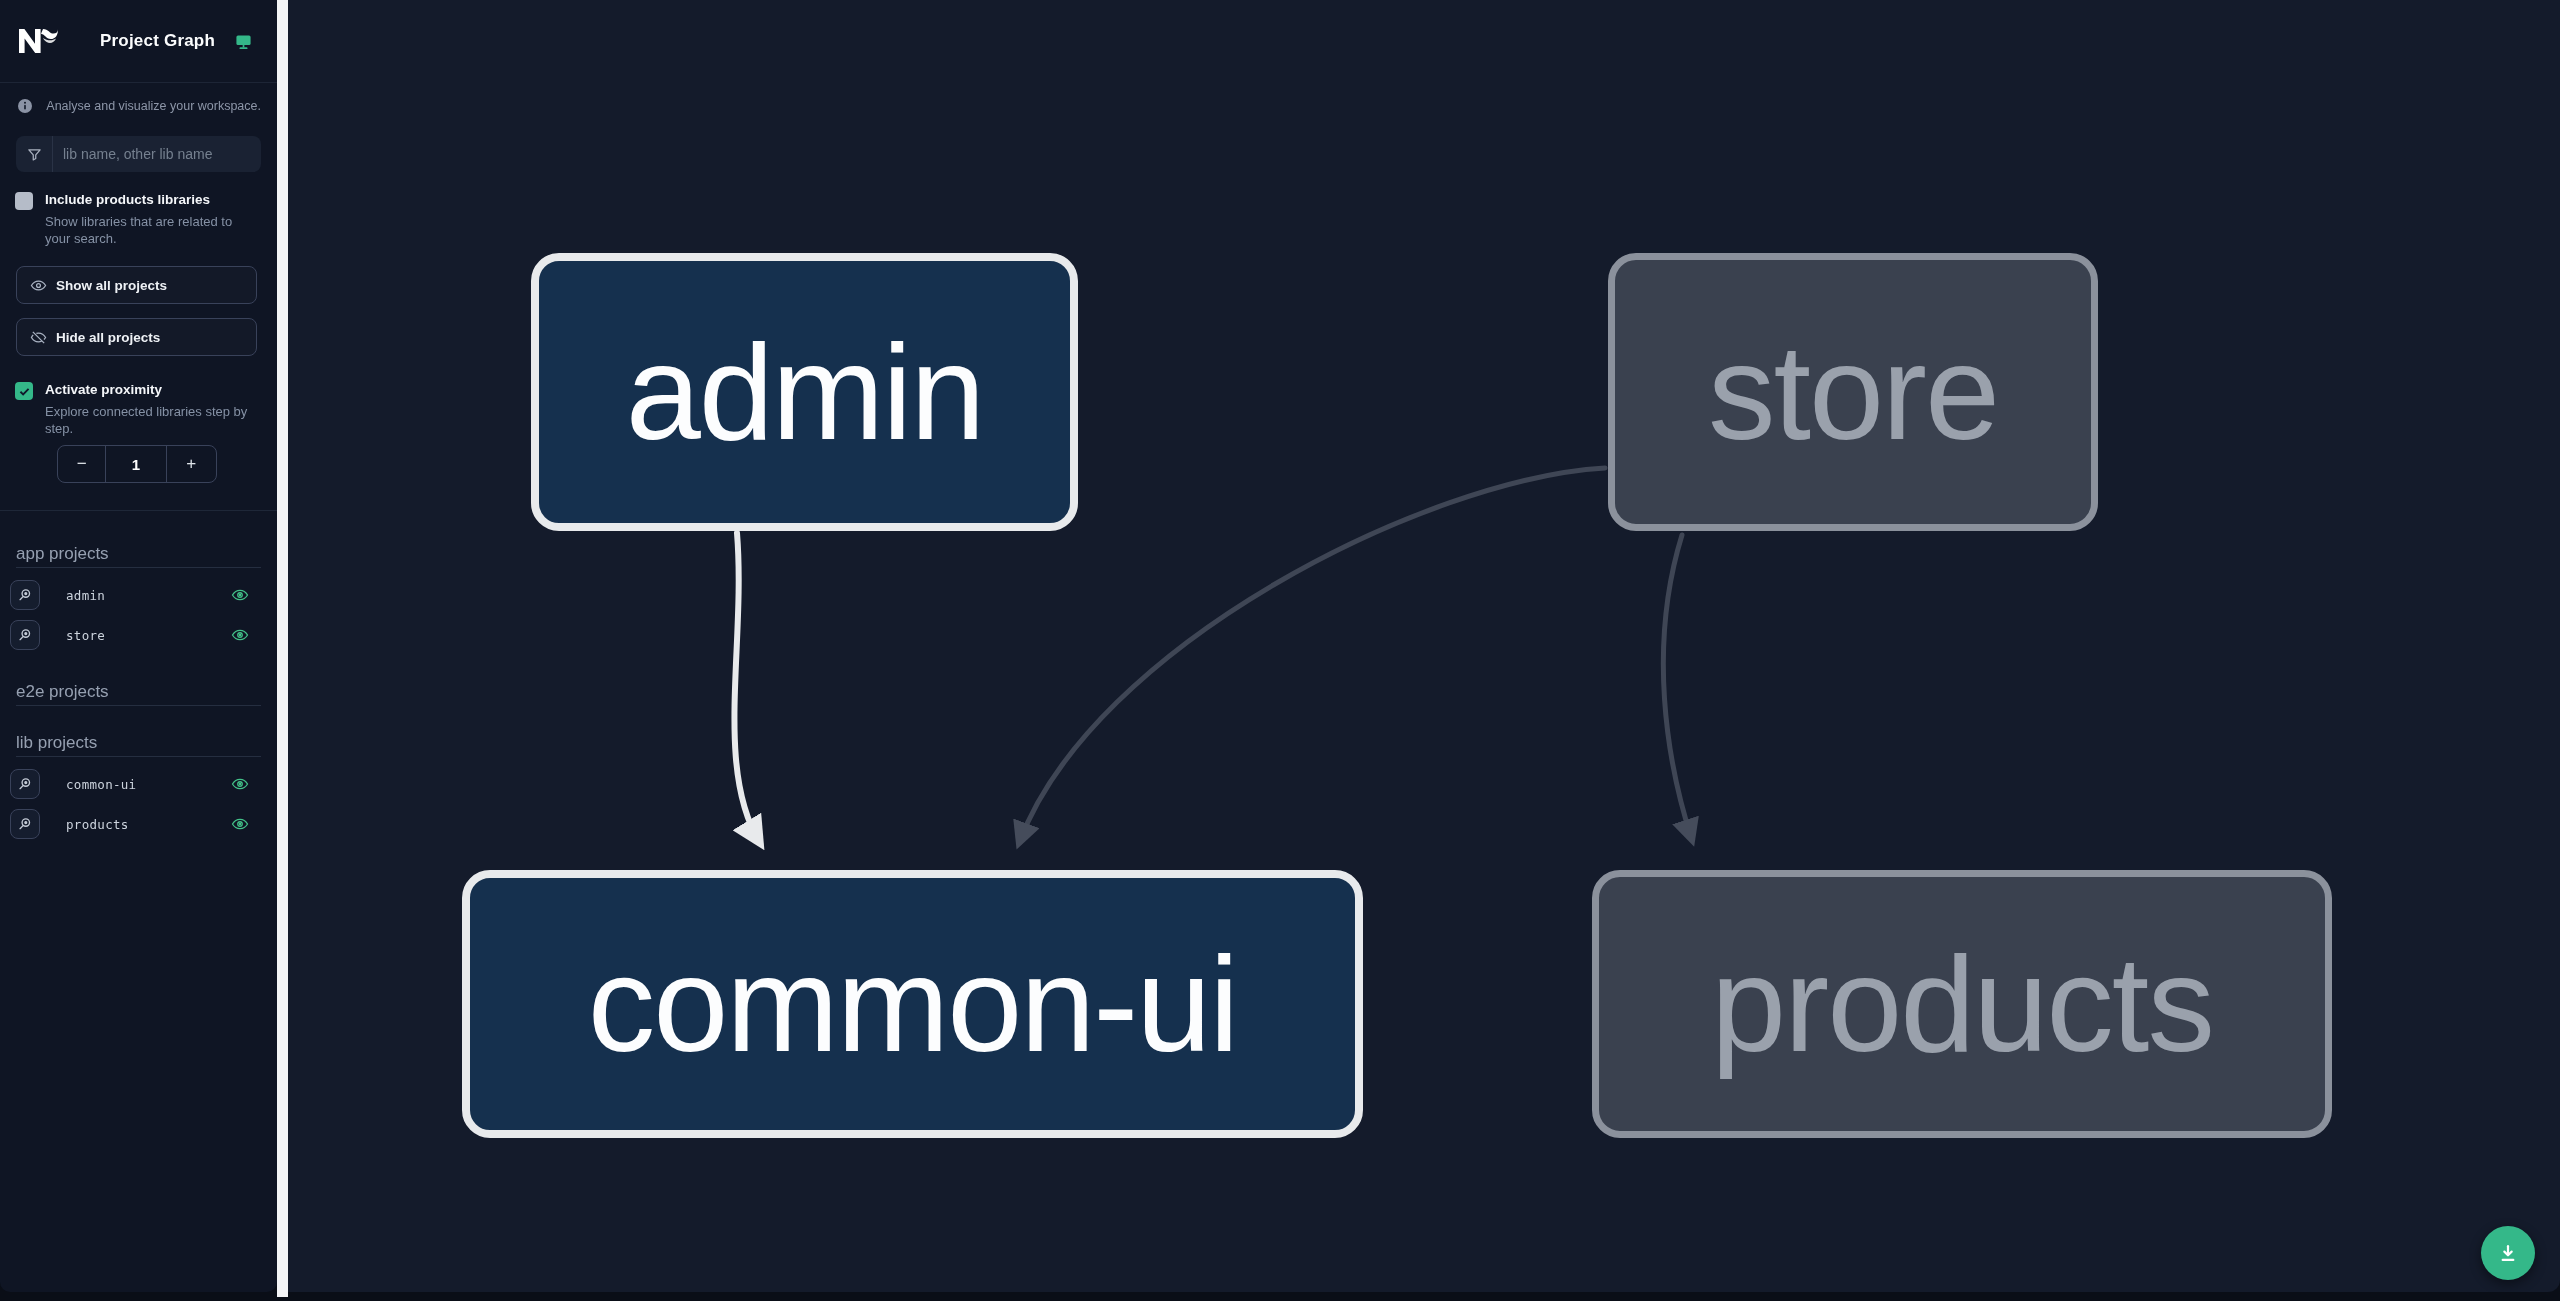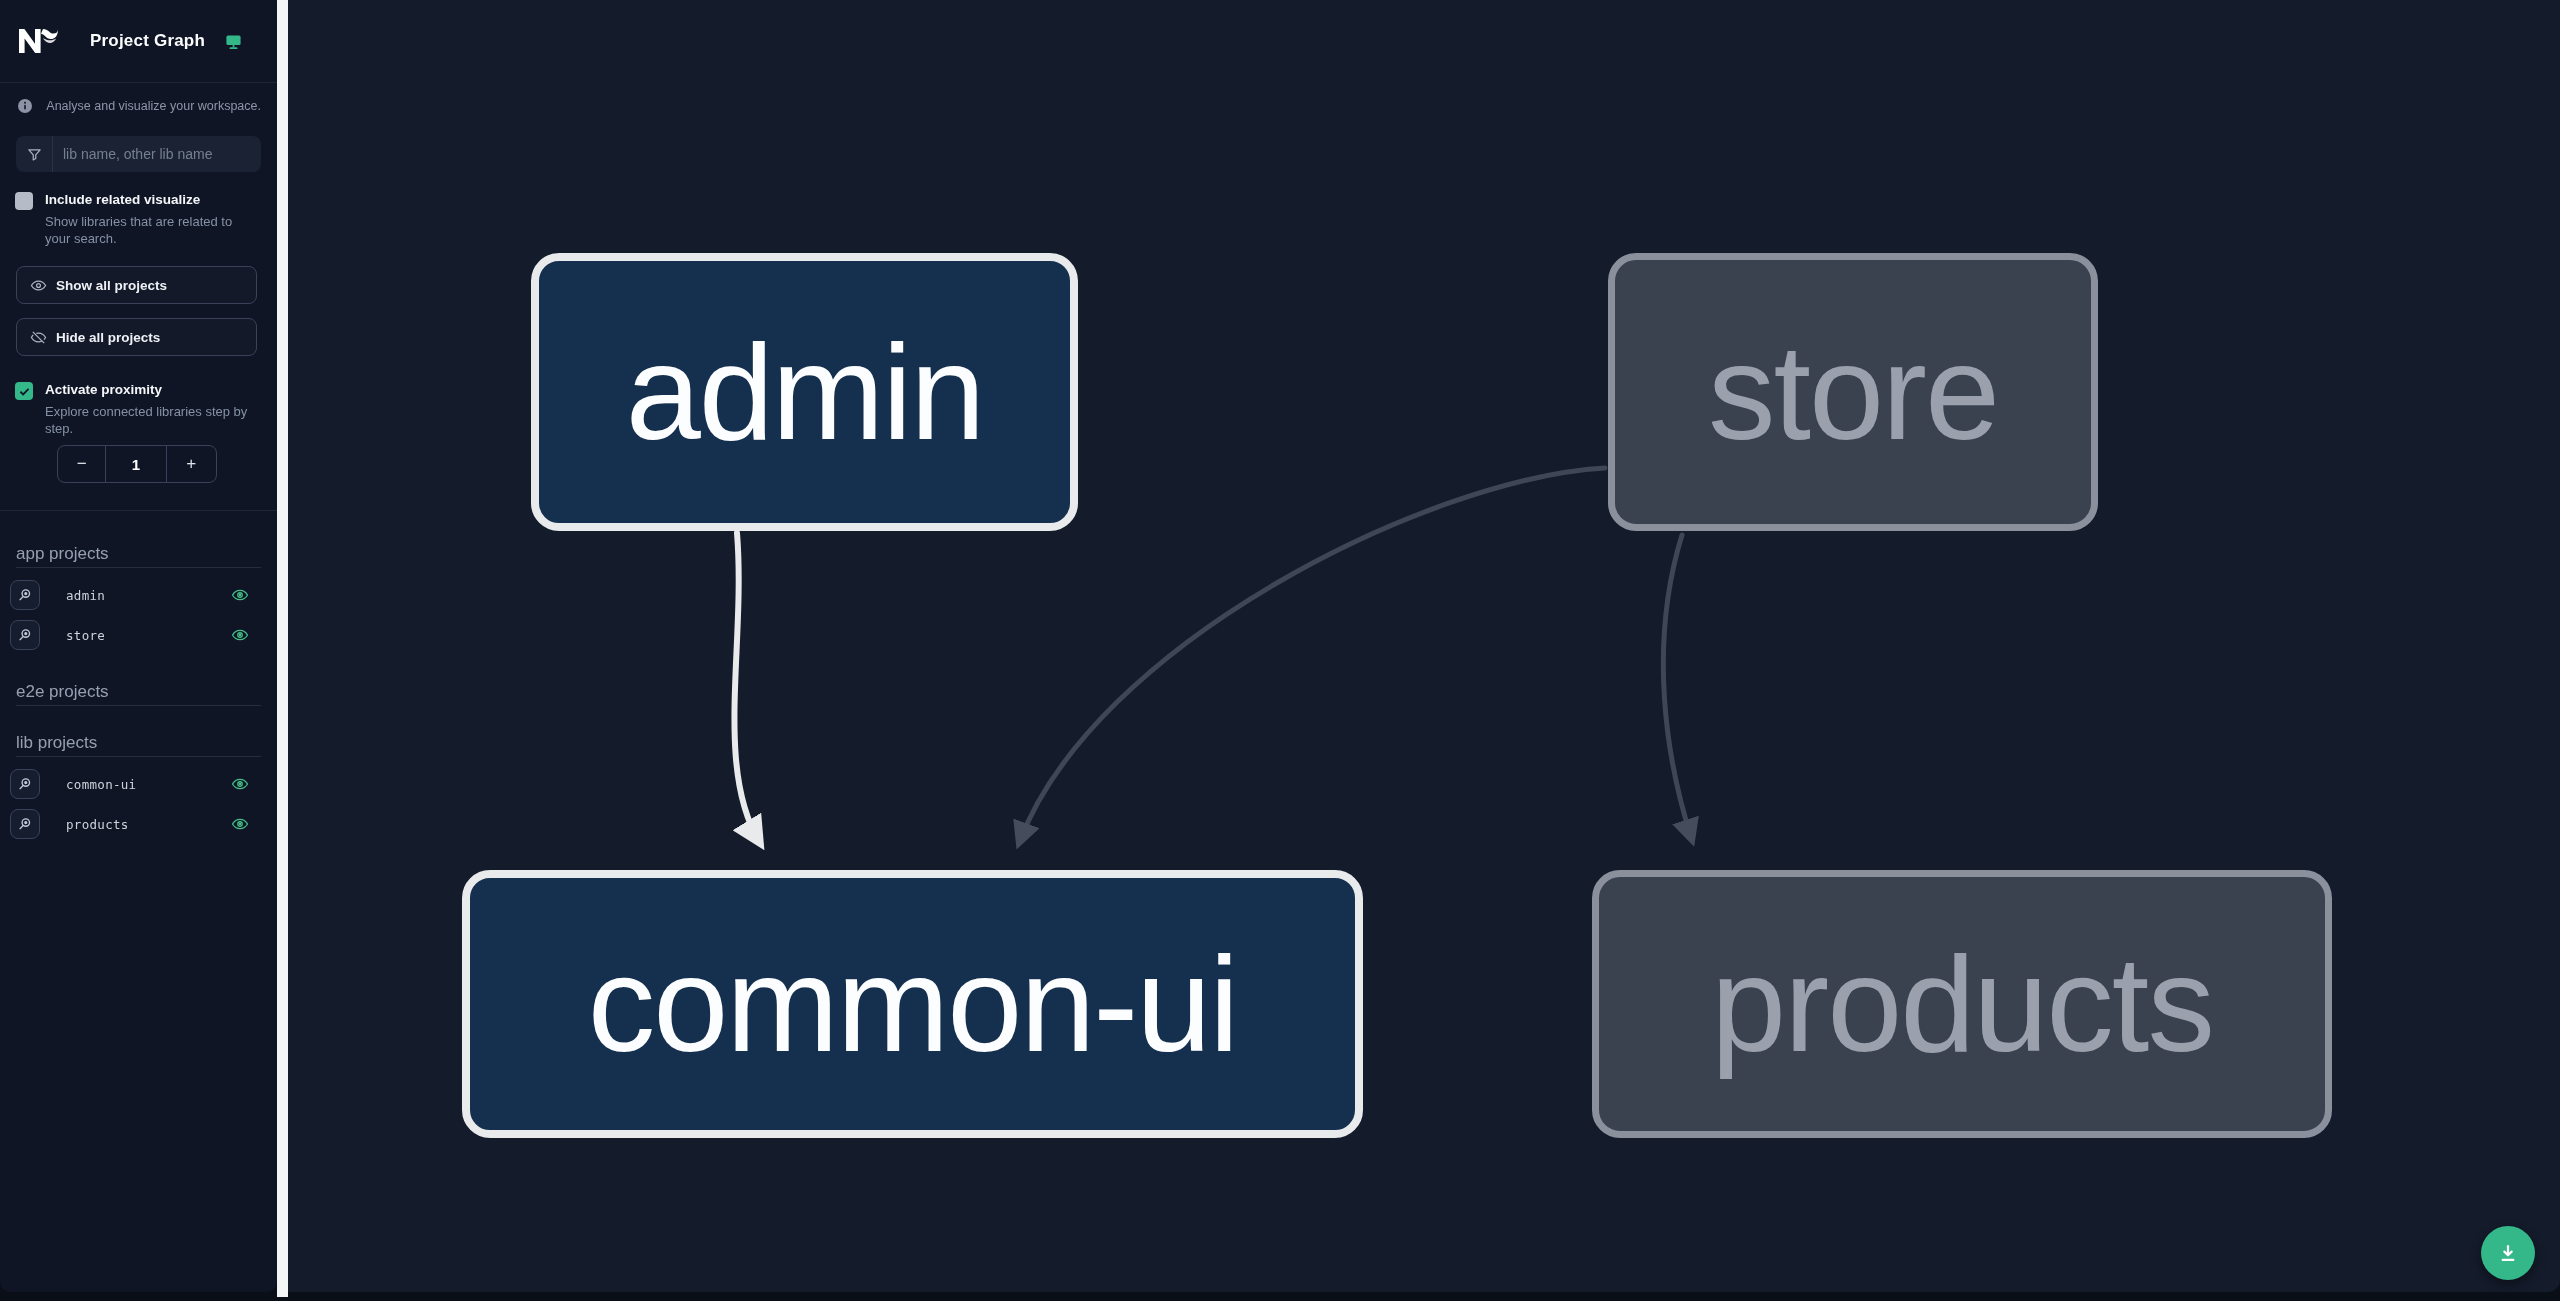--- a/index.html
+++ b/index.html
@@ -8,21 +8,21 @@
   .app { display: flex; width: 2560px; height: 1301px; background: #0a0e17; }
 
   
   .sidebar { flex: 0 0 277px; height: 1292px; background: #0f1524; color: #fff;
              border-radius: 0 0 10px 10px; overflow: hidden; position: relative; }
   .gutter { flex: 0 0 11px; height: 1297px; background: #f4f5f7; cursor: col-resize; }
 
   .sb-header { height: 83px; display: flex; align-items: center; padding: 0 16px;
                border-bottom: 1px solid #1d2536; }
   .nx-logo { width: 47px; height: 30px; flex: 0 0 auto; }
-  .sb-title { font-size: 17px; font-weight: 700; letter-spacing: .2px; margin-left: 27px; color: #fbfcfd; }
+  .sb-title { font-size: 17px; font-weight: 700; letter-spacing: .2px; margin-left: 37px; color: #fbfcfd; }
   .monitor-icon { width: 17px; height: 17px; margin-left: 20px; cursor: pointer; }
 
   .tagline-row { display: flex; align-items: center; gap: 9px; padding: 16px 16px 0 18px; justify-content: space-between; }
   .info-icon { width: 14px; height: 14px; flex: 0 0 auto; }
   .tagline { font-size: 12.5px; color: #8d96a8; }
 
   .search-box { margin: 23px 16px 0 16px; height: 36px; background: #1a2233; border-radius: 8px;
                 display: flex; align-items: stretch; overflow: hidden; }
   .search-funnel { width: 37px; display: flex; align-items: center; justify-content: center;
                    border-right: 1px solid #2a3346; }
@@ -124,21 +124,21 @@
       <span class="search-funnel">
         <svg viewBox="0 0 24 24" fill="none" stroke-width="2" stroke-linejoin="round">
           <path d="M3 4.5h18l-7 8.2v5.6l-4 2.4v-8z"></path>
         </svg>
       </span>
       <input type="text" placeholder="lib name, other lib name" style="">
     </div>
 
     <label class="check-row">
       <span class="cb cb-gray"></span>
-      <span class="check-title">Include related visualize</span>
+      <span class="check-title">Include products libraries</span>
       <span class="check-desc">Show libraries that are related to your search.</span>
     </label>
 
     <button class="sb-btn">
       <svg viewBox="0 0 24 24">
         <path d="M2 12s3.6-6.2 10-6.2S22 12 22 12s-3.6 6.2-10 6.2S2 12 2 12z"></path>
         <circle cx="12" cy="12" r="2.7"></circle>
       </svg>
       <span>Show all projects</span>
     </button>

